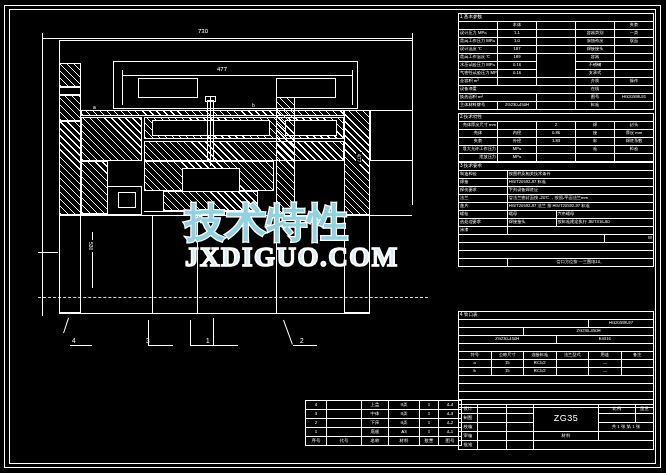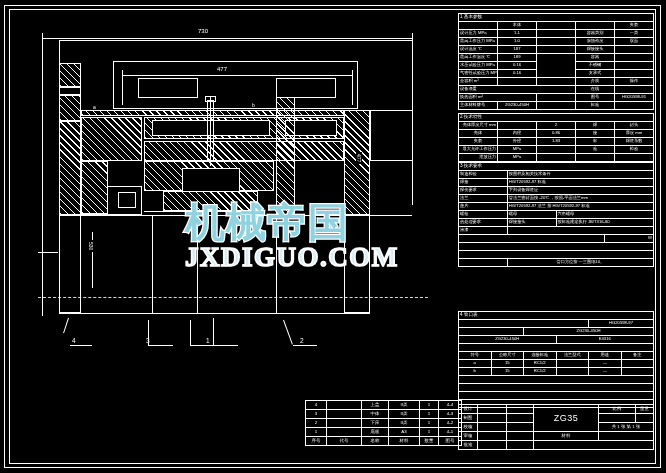--- a/index.html
+++ b/index.html
@@ -509,18 +509,18 @@
       <td>批准</td>
       <td></td>
       <td></td>
       <td colspan="3"></td>
     </tr>
   </tbody>
     </table>
 
   <div id="wm">
     <div id="wm-text">
-      <div class="wm-cn">机械帝国</div>
+      <div class="wm-cn">技术特性</div>
       <div class="wm-en">JXDIGUO.COM</div>
     </div>
   </div>
 
 </div>
 
 </body></html>

